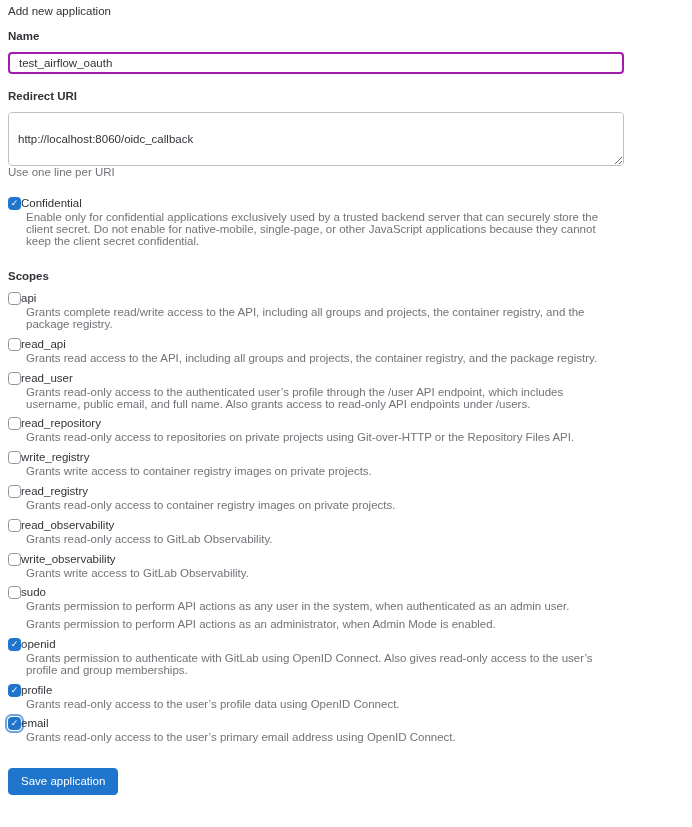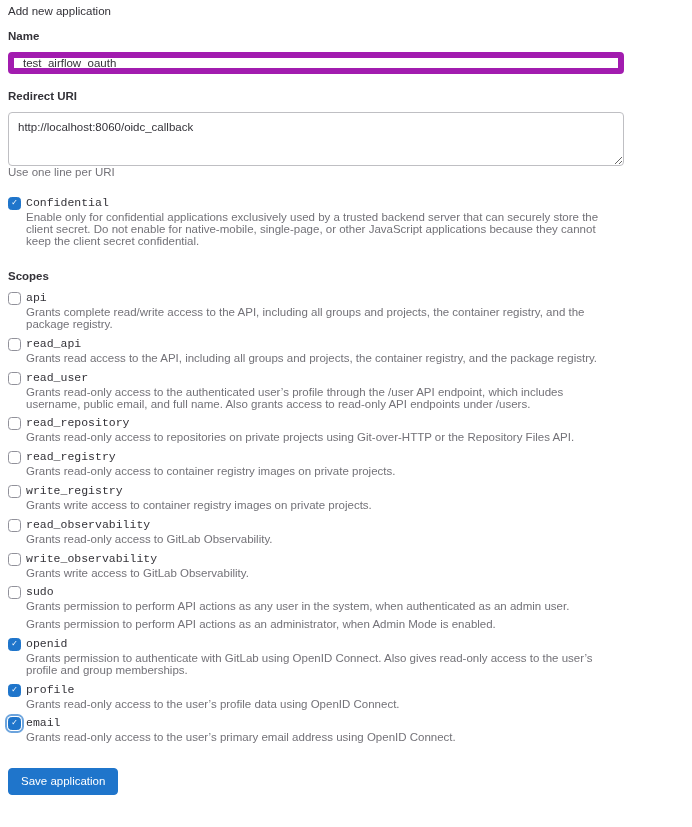--- a/index.html
+++ b/index.html
@@ -20,36 +20,36 @@
     line-height: 13px;
   }
   .field-label {
     font-weight: 700;
     margin: 8px 0 9px 0;
     line-height: 13px;
   }
   .text-input {
     width: 616px;
     height: 22px;
-    border: 6px solid #a21caf;
+    border: 2px solid #a21caf;
     border-radius: 4px;
     padding: 2px 9px;
     font-family: "Liberation Sans", "DejaVu Sans", sans-serif;
     font-size: 11.5px;
     color: #333238;
     outline: none;
     display: block;
   }
   .form-group { margin-bottom: 16px; }
   .textarea-input {
     width: 616px;
     height: 54px;
     border: 1px solid #bfbfc3;
     border-radius: 4px;
-    padding: 8px 9px;
+    padding: 20px 9px;
     font-family: "Liberation Sans", "DejaVu Sans", sans-serif;
     font-size: 11.5px;
     color: #333238;
     outline: none;
     resize: vertical;
     display: block;
     line-height: 13px;
   }
   .help-text {
     color: #737278;
@@ -79,23 +79,21 @@
     font-weight: 700;
     line-height: 1;
   }
   .checkbox.focused {
     box-shadow: 0 0 0 1px #ffffff, 0 0 0 3px #6ca4dd;
   }
   .check-item { margin-bottom: 5px; }
   .check-head {
     display: flex;
     align-items: flex-start;
-    gap: 5px;
     line-height: 14px;
-    font-family: Liberation Mono, monospace;
   }
   .check-label { cursor: pointer; }
   .check-desc {
     margin: 2px 0 6px 18px;
     color: #737278;
     line-height: 11.8px;
     max-width: 592px;
   }
   .confidential-block { margin-top: 18px; }
   .scopes-label { margin-top: 23px; margin-bottom: 8px; }
@@ -170,31 +168,31 @@
       <span class="checkbox"></span>
       <span class="check-label scope-label">read_repository</span>
     </div>
     <div class="check-desc scope-desc">Grants read-only access to repositories on private projects using Git-over-HTTP or the Repository Files API.</div>
   </div>
 
 
   <div class="check-item">
     <div class="check-head">
       <span class="checkbox"></span>
+      <span class="check-label scope-label">write_registry</span>
+    </div>
+    <div class="check-desc scope-desc">Grants write access to container registry images on private projects.</div>
+  </div>
+
+  <div class="check-item">
+    <div class="check-head">
+      <span class="checkbox"></span>
       <span class="check-label scope-label">read_registry</span>
     </div>
     <div class="check-desc scope-desc">Grants read-only access to container registry images on private projects.</div>
-  </div>
-
-  <div class="check-item">
-    <div class="check-head">
-      <span class="checkbox"></span>
-      <span class="check-label scope-label">write_registry</span>
-    </div>
-    <div class="check-desc scope-desc">Grants write access to container registry images on private projects.</div>
   </div>
 
   <div class="check-item">
     <div class="check-head">
       <span class="checkbox"></span>
       <span class="check-label scope-label">read_observability</span>
     </div>
     <div class="check-desc scope-desc">Grants read-only access to GitLab Observability.</div>
   </div>
 

